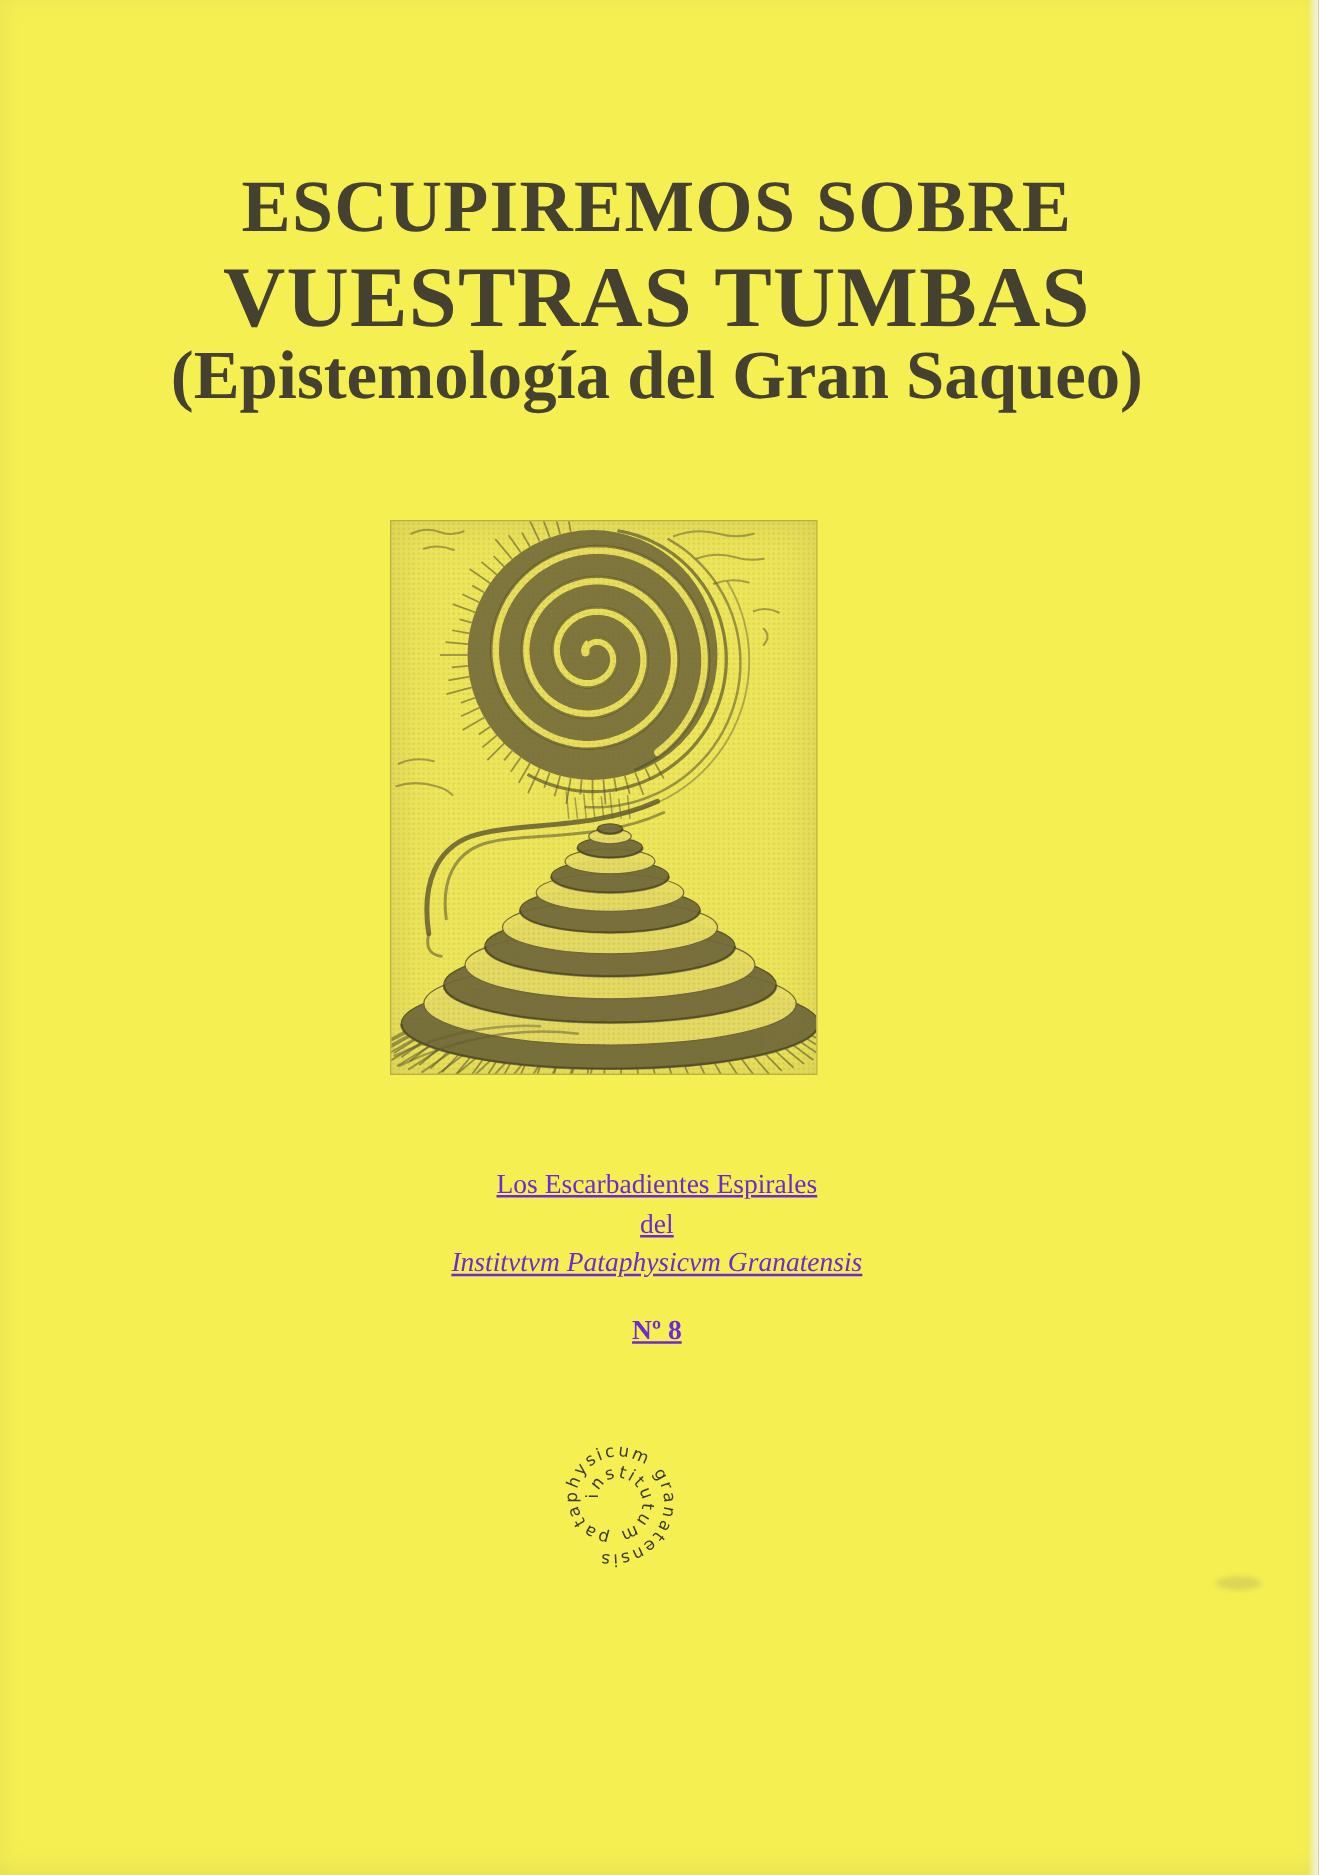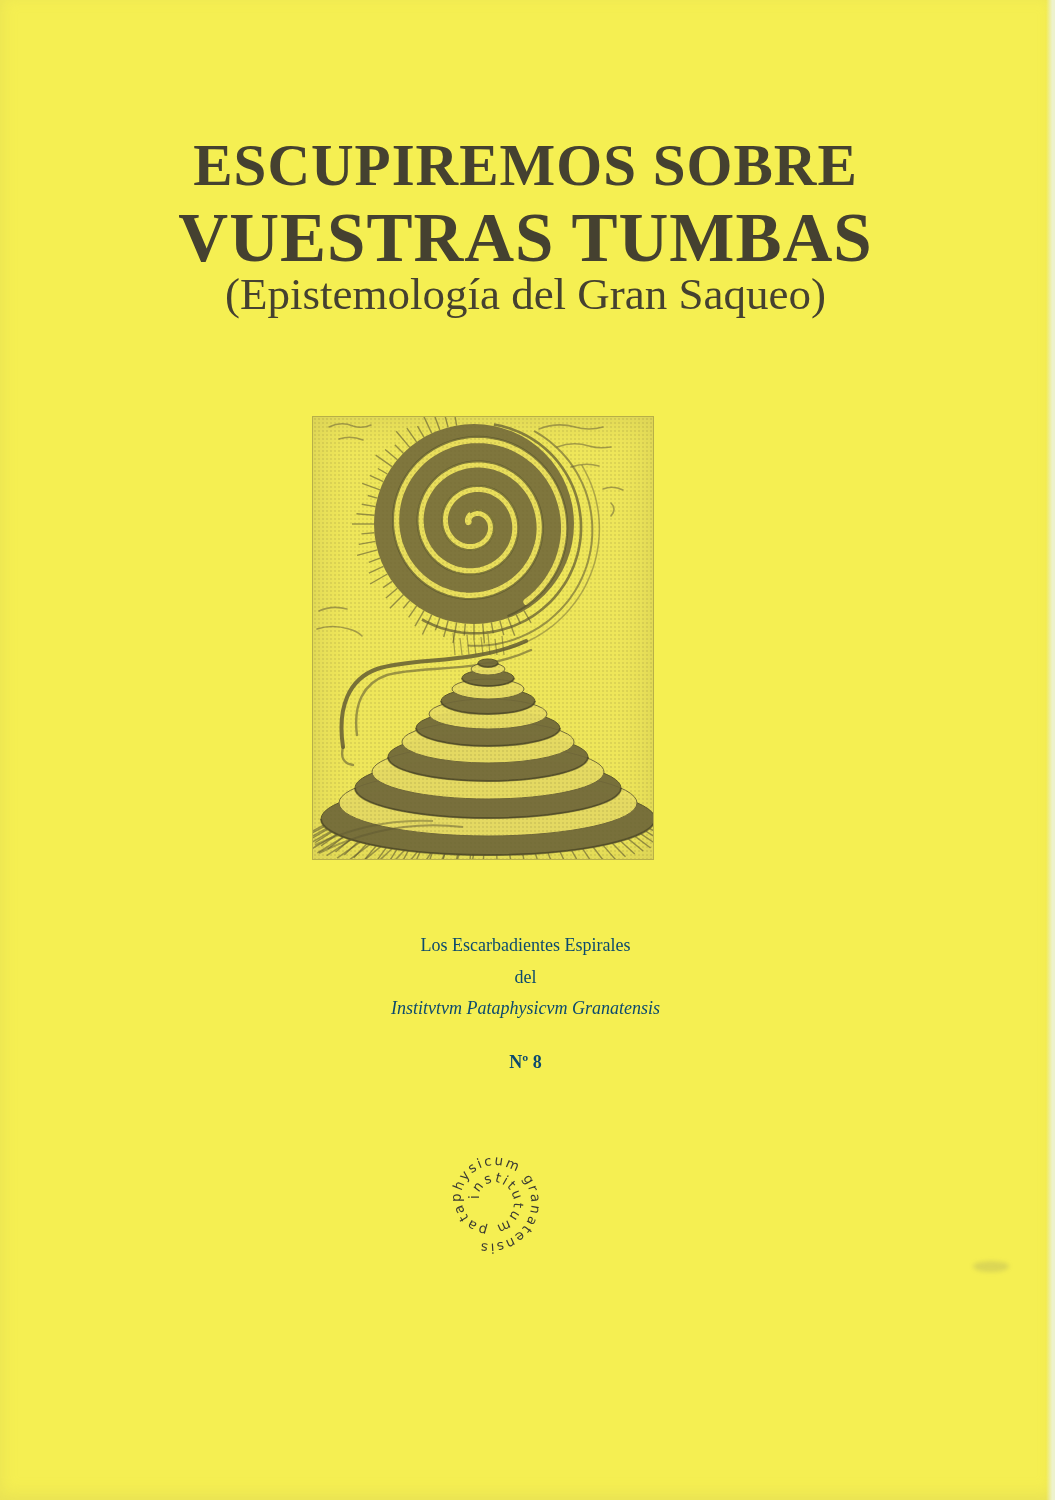--- a/index.html
+++ b/index.html
@@ -8,34 +8,34 @@
     background:#f5ef52; overflow:hidden;
     font-family:"Liberation Serif","DejaVu Serif",serif;
     box-shadow: inset 0 -5px 16px rgba(205,198,90,.35);
   }
   .title-line, .subtitle, .imprint p {
     position:absolute; left:0; right:4px; margin:0; text-align:center;
     color:#454130; line-height:1;
   }
   .line1 { top:136px; font-size:59px; font-weight:bold; letter-spacing:1px; }
   .line2 { top:204px; font-size:69px; font-weight:bold; letter-spacing:1px; }
-  .subtitle { top:272px; font-size:45px; font-weight:normal; }
+  .subtitle { top:272px; font-size:55px; font-weight:bold; }
   .sketch {
     position:absolute; left:312px; top:416px; width:340px; height:442px; margin:0;
     background:#eee65a; border:1px solid rgba(95,88,45,.38);
     box-shadow: inset 0 0 34px rgba(120,110,60,.20);
     overflow:hidden;
   }
   .sketch svg { position:relative; z-index:1; display:block; }
   .sketch::after {
     content:""; position:absolute; inset:0; z-index:2; pointer-events:none;
     background-image:radial-gradient(rgba(105,95,45,.13) 1px, transparent 1px);
     background-size:4px 4px;
   }
-  .imprint p { color:#0c4a6e; font-size:18px; }
+  .imprint p { color:#6d28d9; font-size:22px;text-decoration:underline; }
   .imp1 { top:936px; }
   .imp2 { top:968px; }
   .imp3 { top:999px; font-style:italic; }
   .issue { top:1053px; font-size:29px; font-weight:bold; }
   .logo { position:absolute; left:408px; top:1116px; width:168px; height:168px; }
   .logo text {
     font-family:"DejaVu Sans","Liberation Sans",sans-serif;
     font-size:13.2px; letter-spacing:2px; fill:#3b3b33;
   }
   .page-edge {

